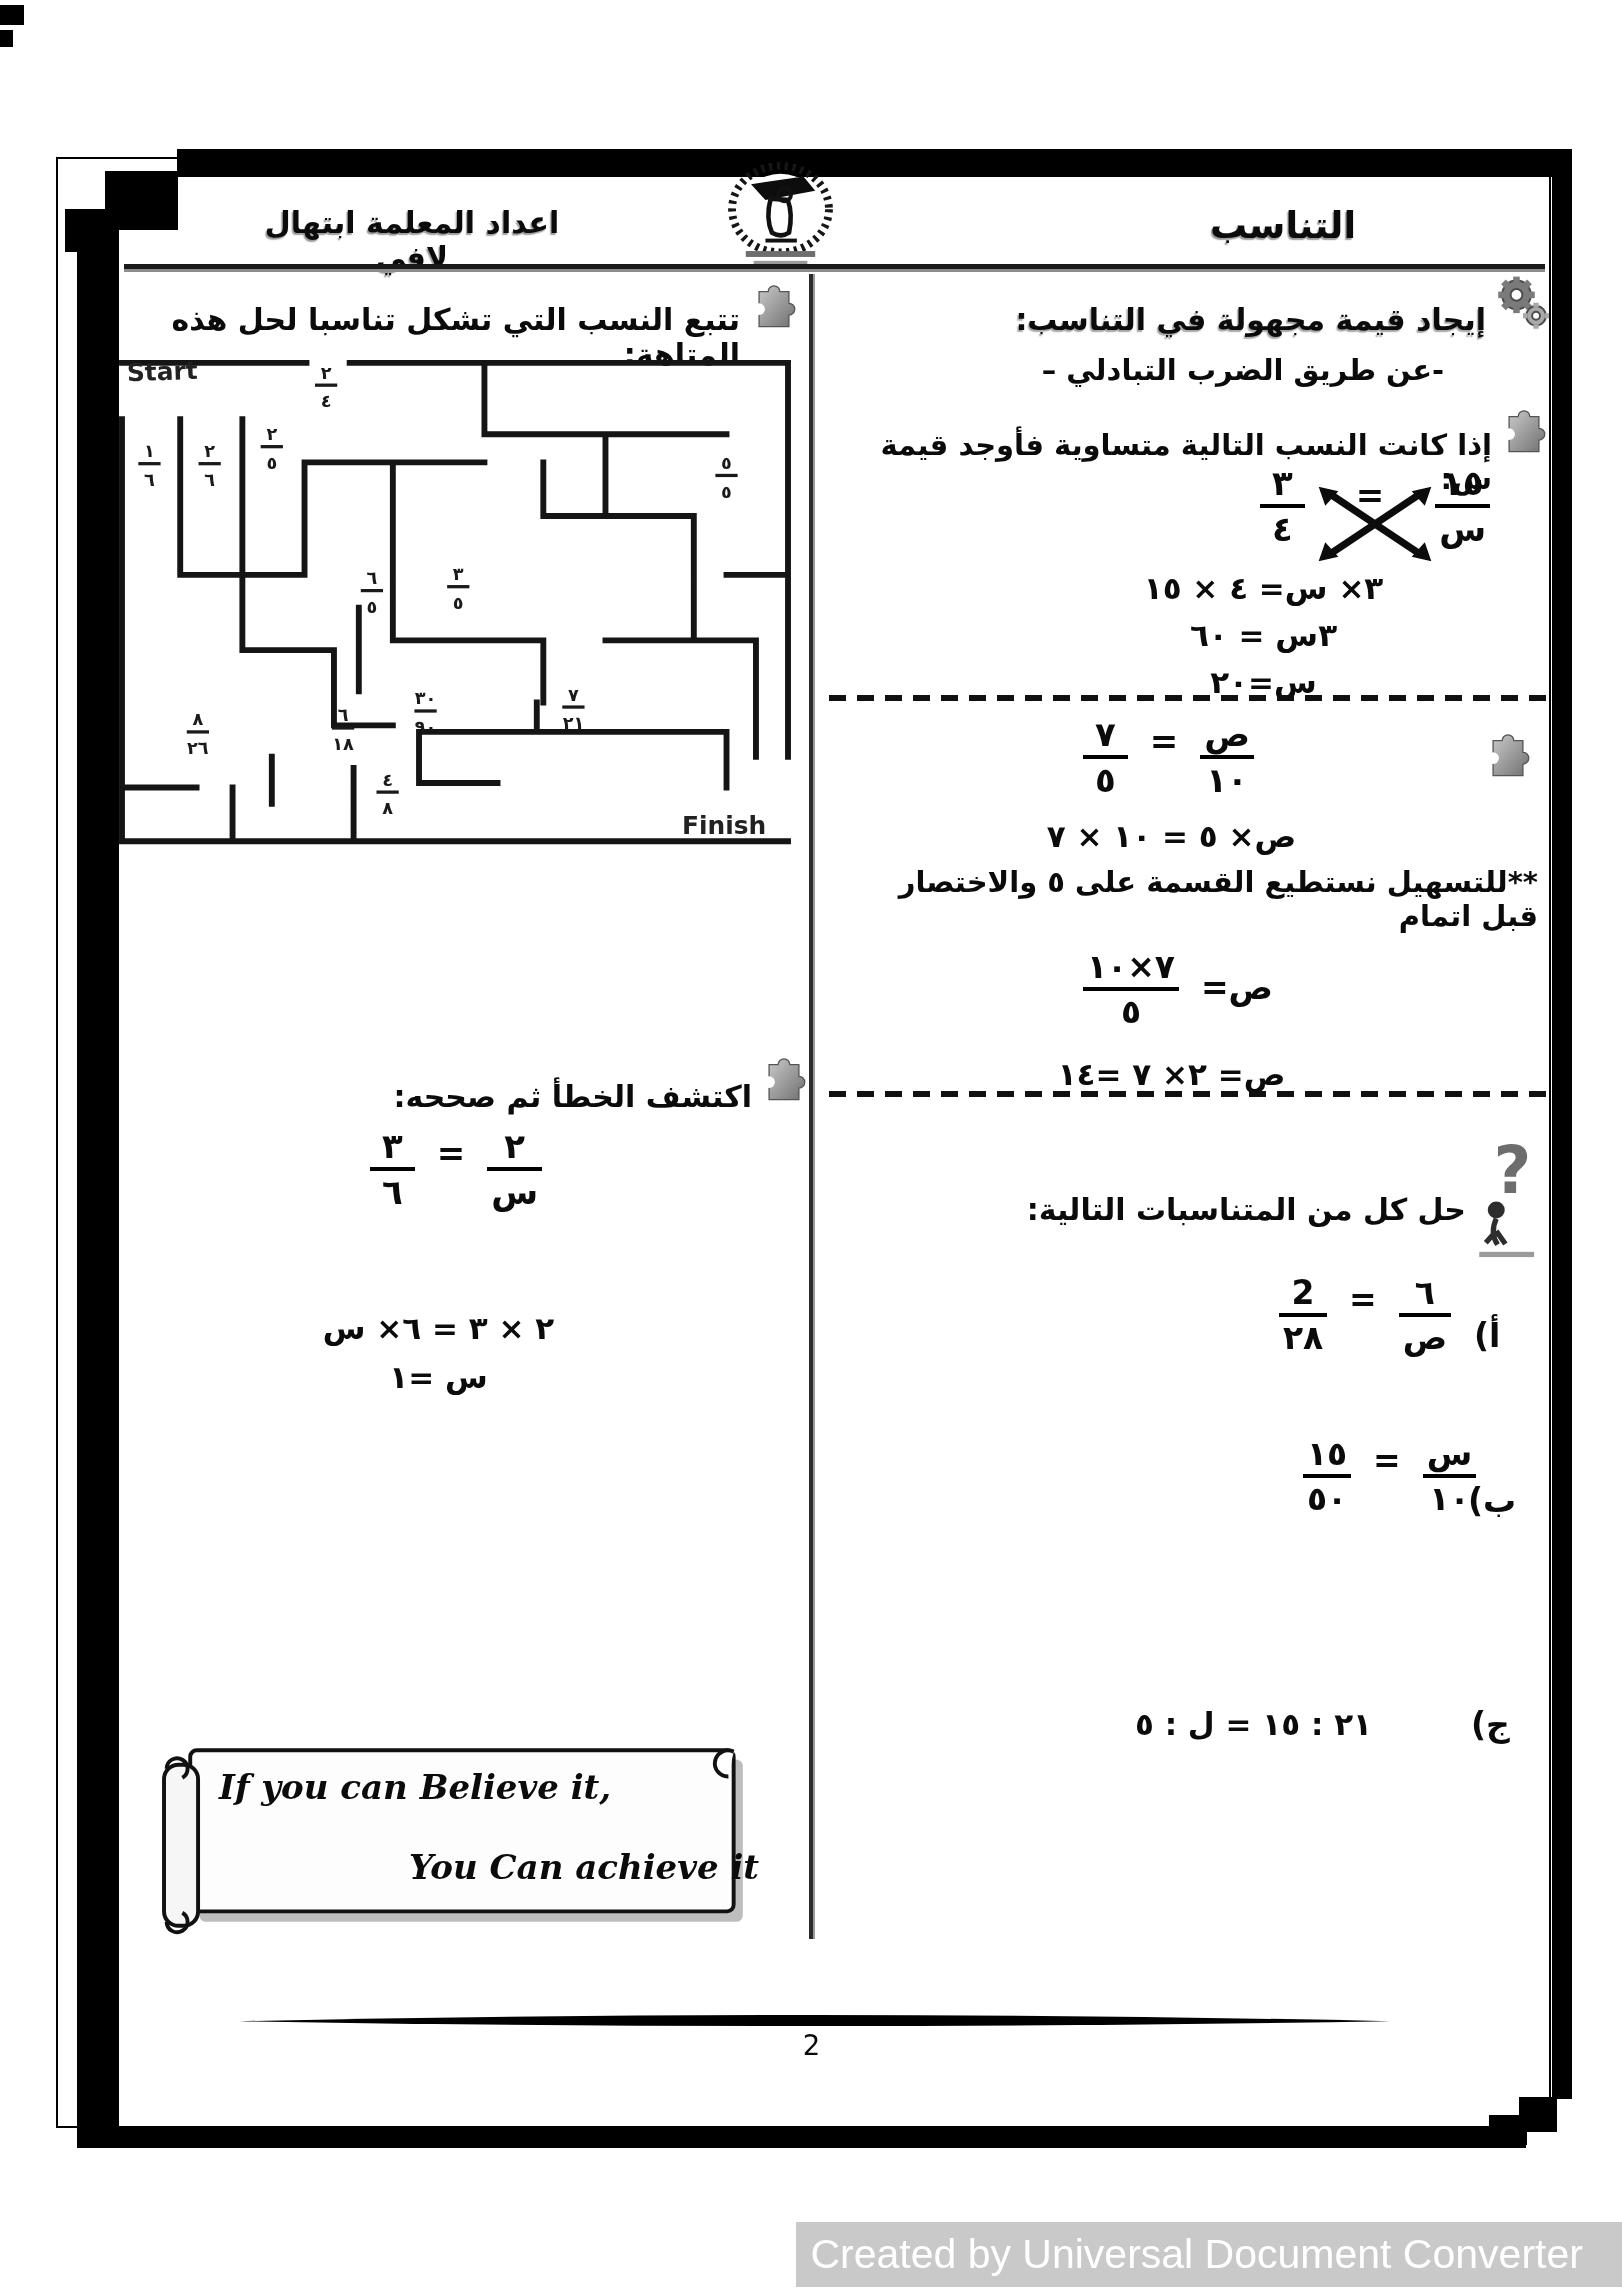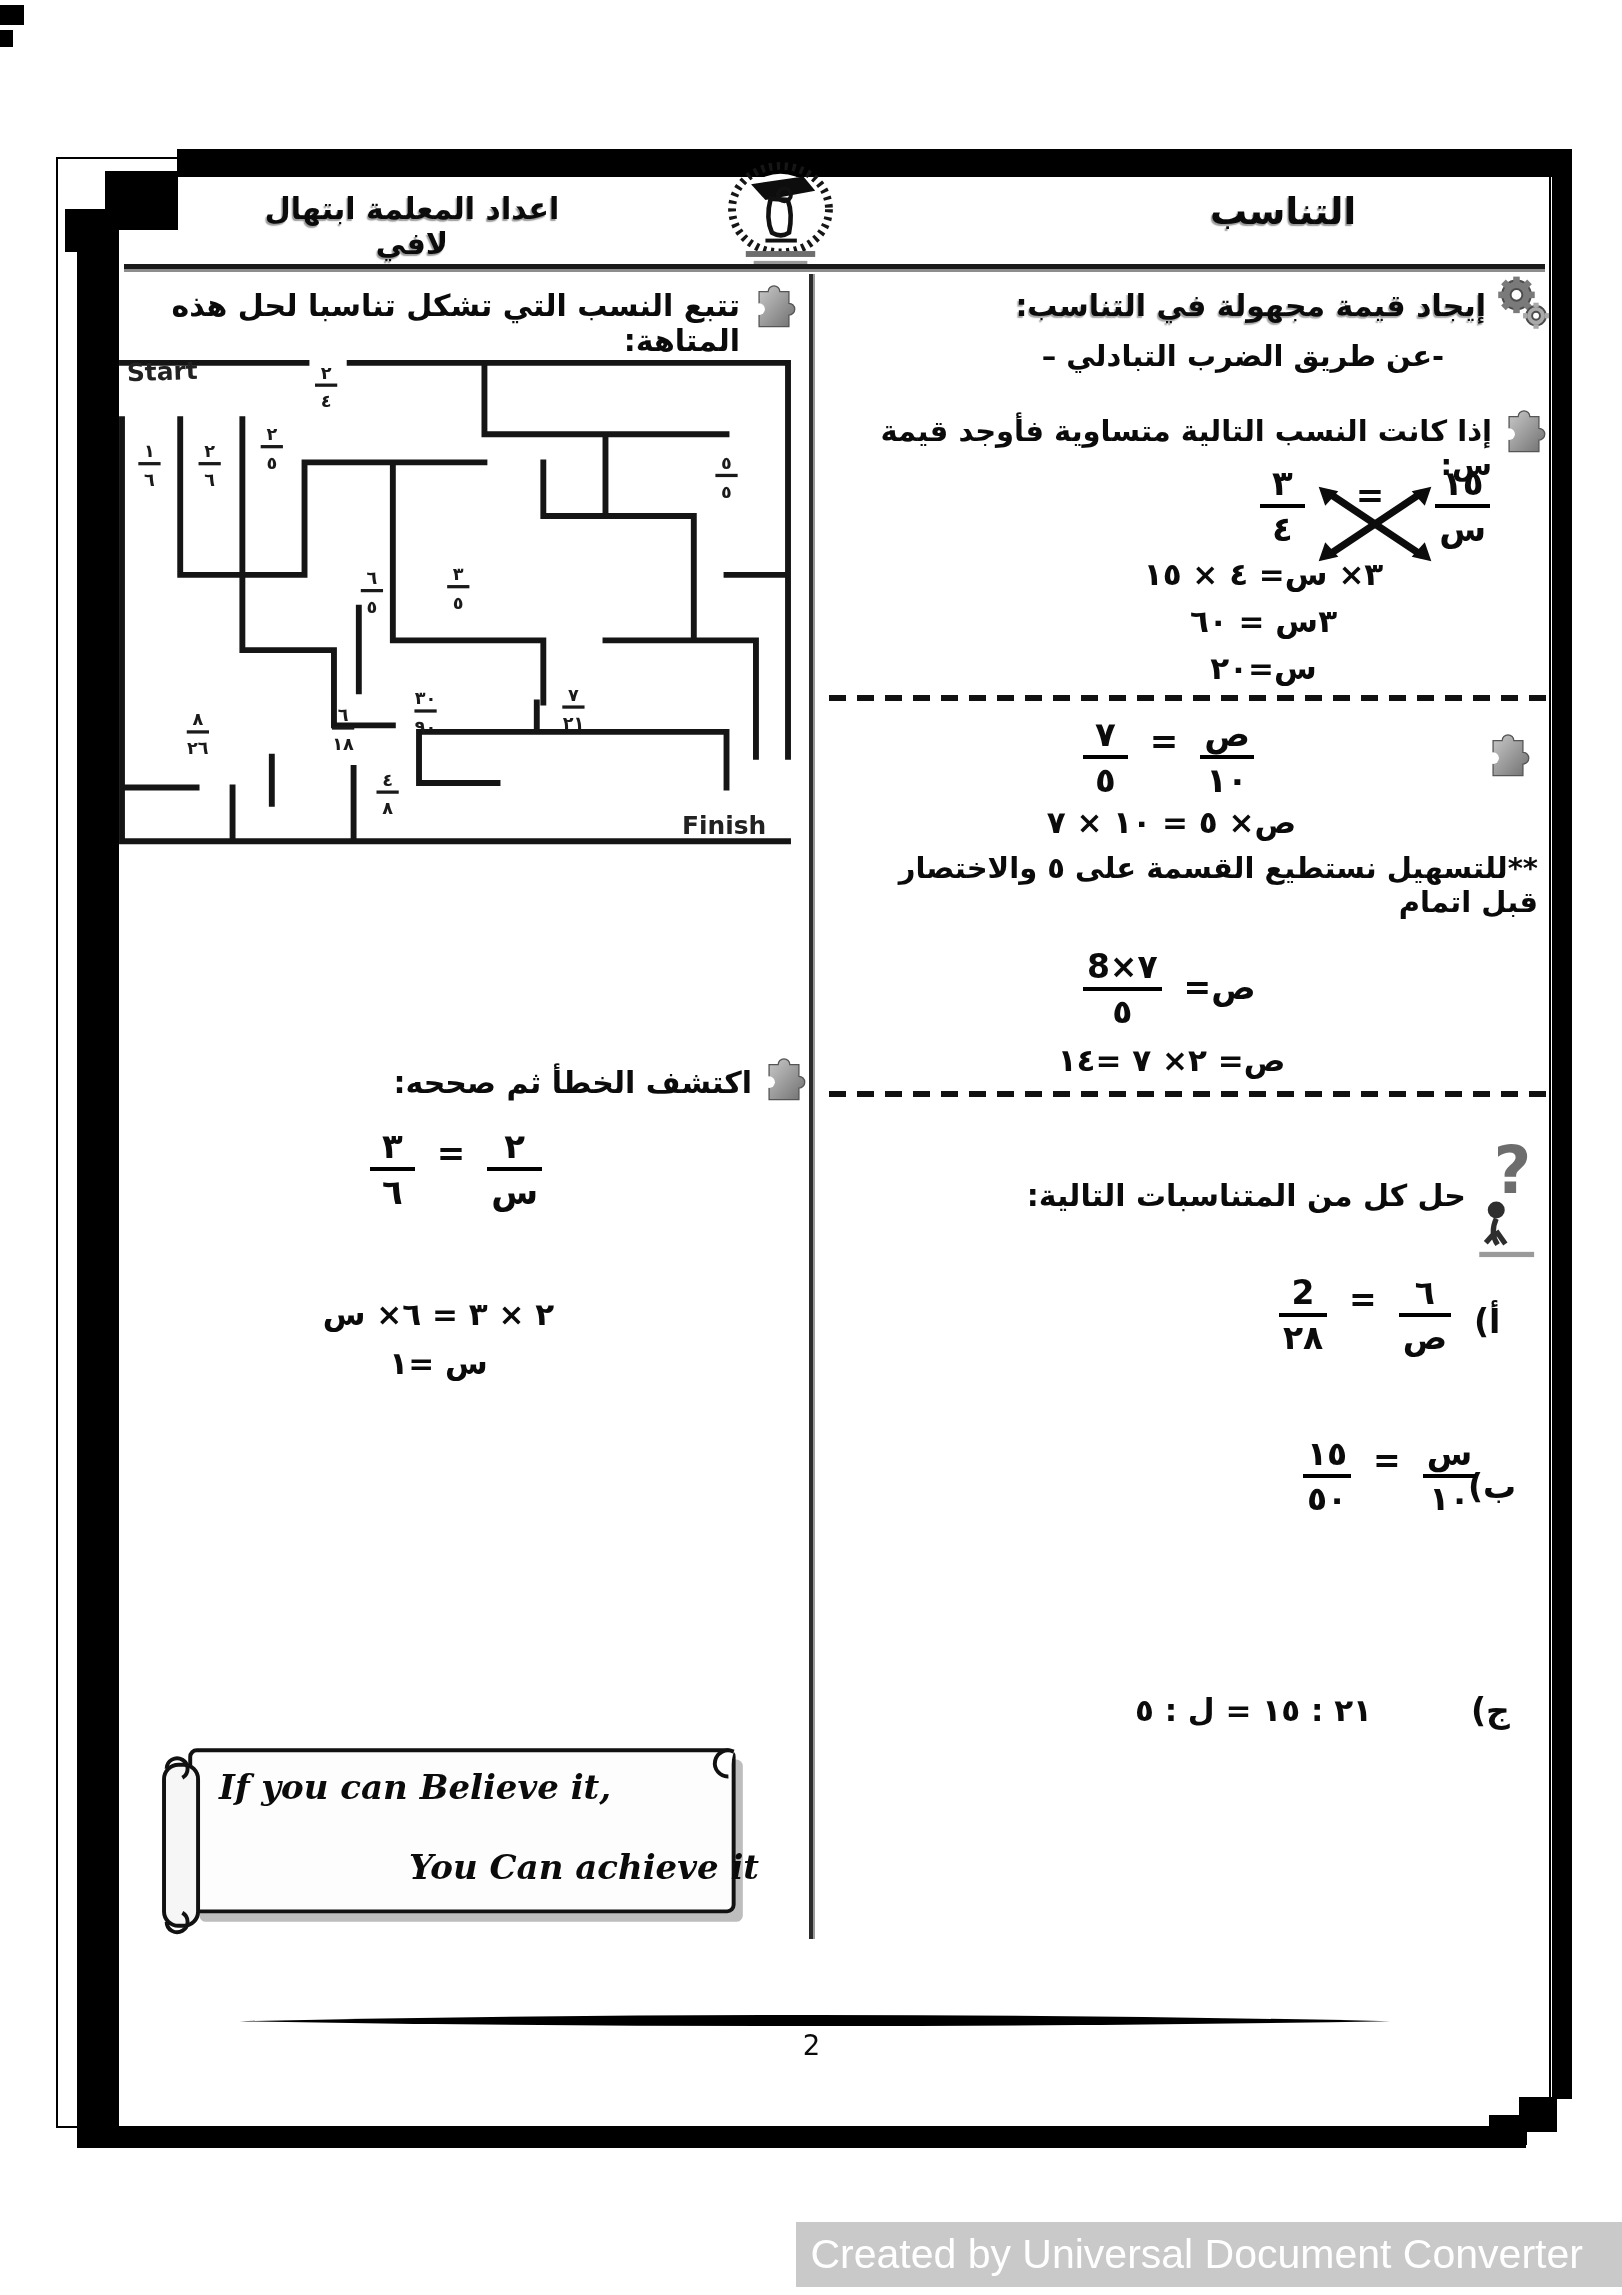--- a/index.html
+++ b/index.html
@@ -7,21 +7,21 @@
         font-family:"DejaVu Sans",sans-serif;color:#0b0b0b;}
   .abs{position:absolute;}
   
   .frame-thin{position:absolute;left:56px;top:157px;width:1491px;height:1967px;border:2.6px solid #000;}
   .band{position:absolute;background:#000;}
   
   .hdr-title{font-weight:bold;text-shadow:-1.3px 2px 1.3px #9a9a9a;}
   .hdr-rule{position:absolute;left:124px;top:264px;width:1421px;height:4.6px;background:#1a1a1a;border-bottom:3.3px solid #8d8d8d;}
   .divider{position:absolute;left:809px;top:274px;width:3.9px;height:1665px;background:#2b2b2b;border-right:2.6px solid #9a9a9a;}
   
-  .ar{direction:rtl;unicode-bidi:embed;}
+  .ar{direction:rtl;unicode-bidi:embed;margin-top:14px;}
   .sec-title{font-weight:bold;font-size:30px;text-align:right;text-shadow:-1.3px 2px 1.3px #a5a5a5;}
   .sec-sub{font-weight:bold;font-size:29px;text-align:right;}
   .prompt{font-weight:bold;font-size:29px;text-align:right;}
   .step{font-weight:bold;font-size:31px;text-align:center;white-space:nowrap;}
   .dash{position:absolute;height:5.9px;background:repeating-linear-gradient(to left,#111 0 17px,transparent 17px 28px);}
   
   .eq{position:absolute;display:flex;flex-direction:row;direction:rtl;align-items:flex-start;gap:22px;font-weight:bold;font-size:34px;}
   .frac{display:inline-flex;flex-direction:column;align-items:center;line-height:1;}
   .frac .bar{height:4.6px;background:#000;align-self:stretch;min-width:37px;margin:3.9px 0;}
   .frac span{padding:0 3.9px;}
@@ -169,21 +169,21 @@
       <span class="bar"></span>
       <span>٥</span>
     </span>
   </div>
   <div class="abs ar step" style="left:1008px;top:804px;width:327px;">ص× ٥ = ١٠ × ٧</div>
   <div class="abs ar prompt" style="left:844px;top:851px;width:694px;">**للتسهيل نستطيع القسمة على ٥ والاختصار قبل اتمام</div>
 
   <div class="eq" style="left:1083px;top:950px;font-size:33px;">
     <span class="equals" style="margin-top:18.3px;">ص=</span>
     <span class="frac">
-      <span>٧×8</span>
+      <span>٧×١٠</span>
       <span class="bar"></span>
       <span>٥</span>
     </span>
   </div>
   <div class="abs ar step" style="left:1021px;top:1042px;width:301px;">ص= ٢× ٧ =١٤</div>
 
   <div class="dash" style="left:822px;top:1091px;width:724px;"></div>
 
   <div class="icon" style="left:1474px;top:1133px;width:68px;height:128px;">
     <svg width="68" height="128" viewBox="0 0 104 196">

